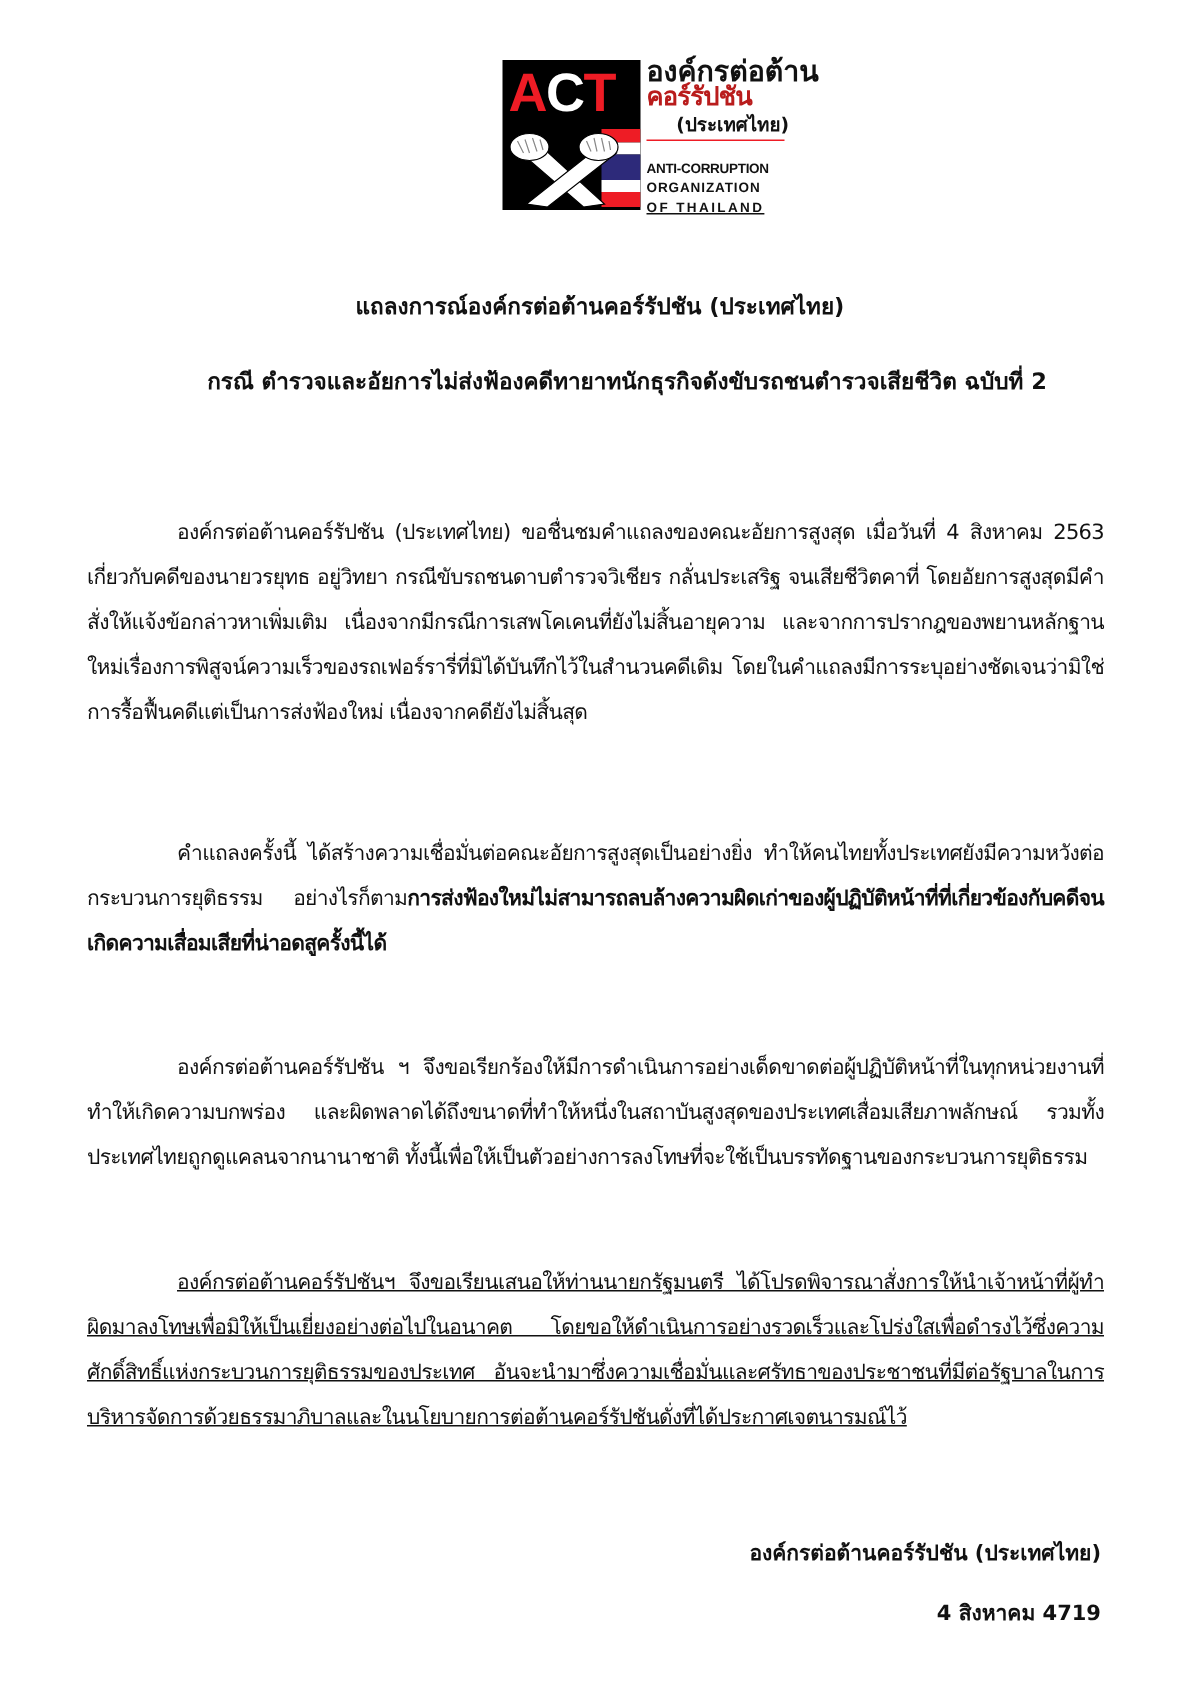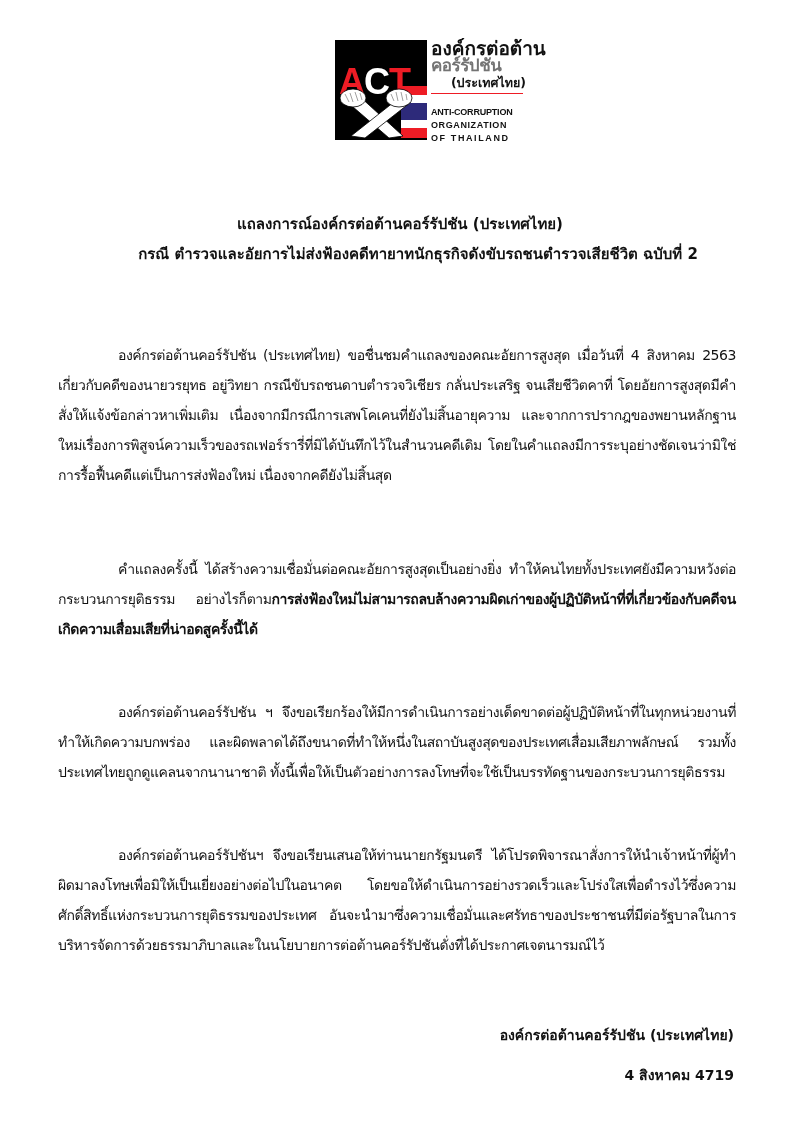--- a/index.html
+++ b/index.html
@@ -39,21 +39,20 @@
     .logo-act {
       position: absolute;
       left: 4px; top: 2px;
       width: 86px;
       font-family: "Liberation Sans", sans-serif;
       font-weight: 900;
       font-size: 36px;
       line-height: 40px;
       letter-spacing: -1px;
       white-space: nowrap;
-      margin-top: 20px;
     }
     .logo-act .a { color: #ee1c25; }
     .logo-act .c { color: #ffffff; }
     .logo-act .t { color: #ee1c25; }
     .logo-flag {
       position: absolute;
       right: 0; top: 46px;
       width: 26px; height: 52px;
     }
     .logo-flag div { width: 100%; }
@@ -73,21 +72,21 @@
       font-weight: bold;
       line-height: 16px;
       color: #111;
       white-space: nowrap;
     }
     .logo-th2 {
       font-family: "DejaVu Sans", sans-serif;
       font-size: 17px;
       font-weight: bold;
       line-height: 19px;
-      color: #737373;
+      color: #b91c1c;
       white-space: nowrap;
       letter-spacing: -0.5px;
     }
     .logo-th3 {
       font-family: "DejaVu Sans", sans-serif;
       font-size: 12.5px;
       font-weight: bold;
       line-height: 16px;
       color: #111;
       white-space: nowrap;
@@ -102,54 +101,54 @@
     .logo-en {
       font-family: "Liberation Sans", sans-serif;
       font-size: 9px;
       font-weight: bold;
       line-height: 13px;
       color: #111;
       white-space: nowrap;
       letter-spacing: 0.6px;
     }
     .logo-en.tight { letter-spacing: -0.2px; margin-top: 12px; }
-    .logo-en.wide { letter-spacing: 1.6px; }
+    .logo-en.wide { letter-spacing: 1.6px; text-decoration: underline; }
 
     
     .title {
       position: absolute;
       left: 0; width: 800px;
       text-align: center;
       font-family: "DejaVu Sans", sans-serif;
       font-weight: bold;
       font-size: 15px;
       color: #111;
       white-space: nowrap;
     }
-    .title-1 { top: 192px; margin-top: 20px; }
+    .title-1 { top: 192px; }
     .title-2 { top: 242px; left: 18px; }
 
     
     .para {
       position: absolute;
       left: 58px;
       width: 678px;
       font-family: "DejaVu Sans", sans-serif;
       font-size: 14px;
       line-height: 30px;
       color: #111;
       text-align: justify;
       text-indent: 60px;
       letter-spacing: -0.45px;
     }
     .para b { font-weight: bold; }
     .p1 { top: 316px; margin-top: 24px; }
     .p2 { top: 540px; }
     .p3 { top: 683px; }
-    .p4 { top: 826px; }
+    .p4 { top: 826px; text-decoration: underline; }
 
     
     .signature {
       position: absolute;
       right: 66px;
       font-family: "DejaVu Sans", sans-serif;
       font-weight: bold;
       font-size: 14px;
       color: #111;
       white-space: nowrap;

